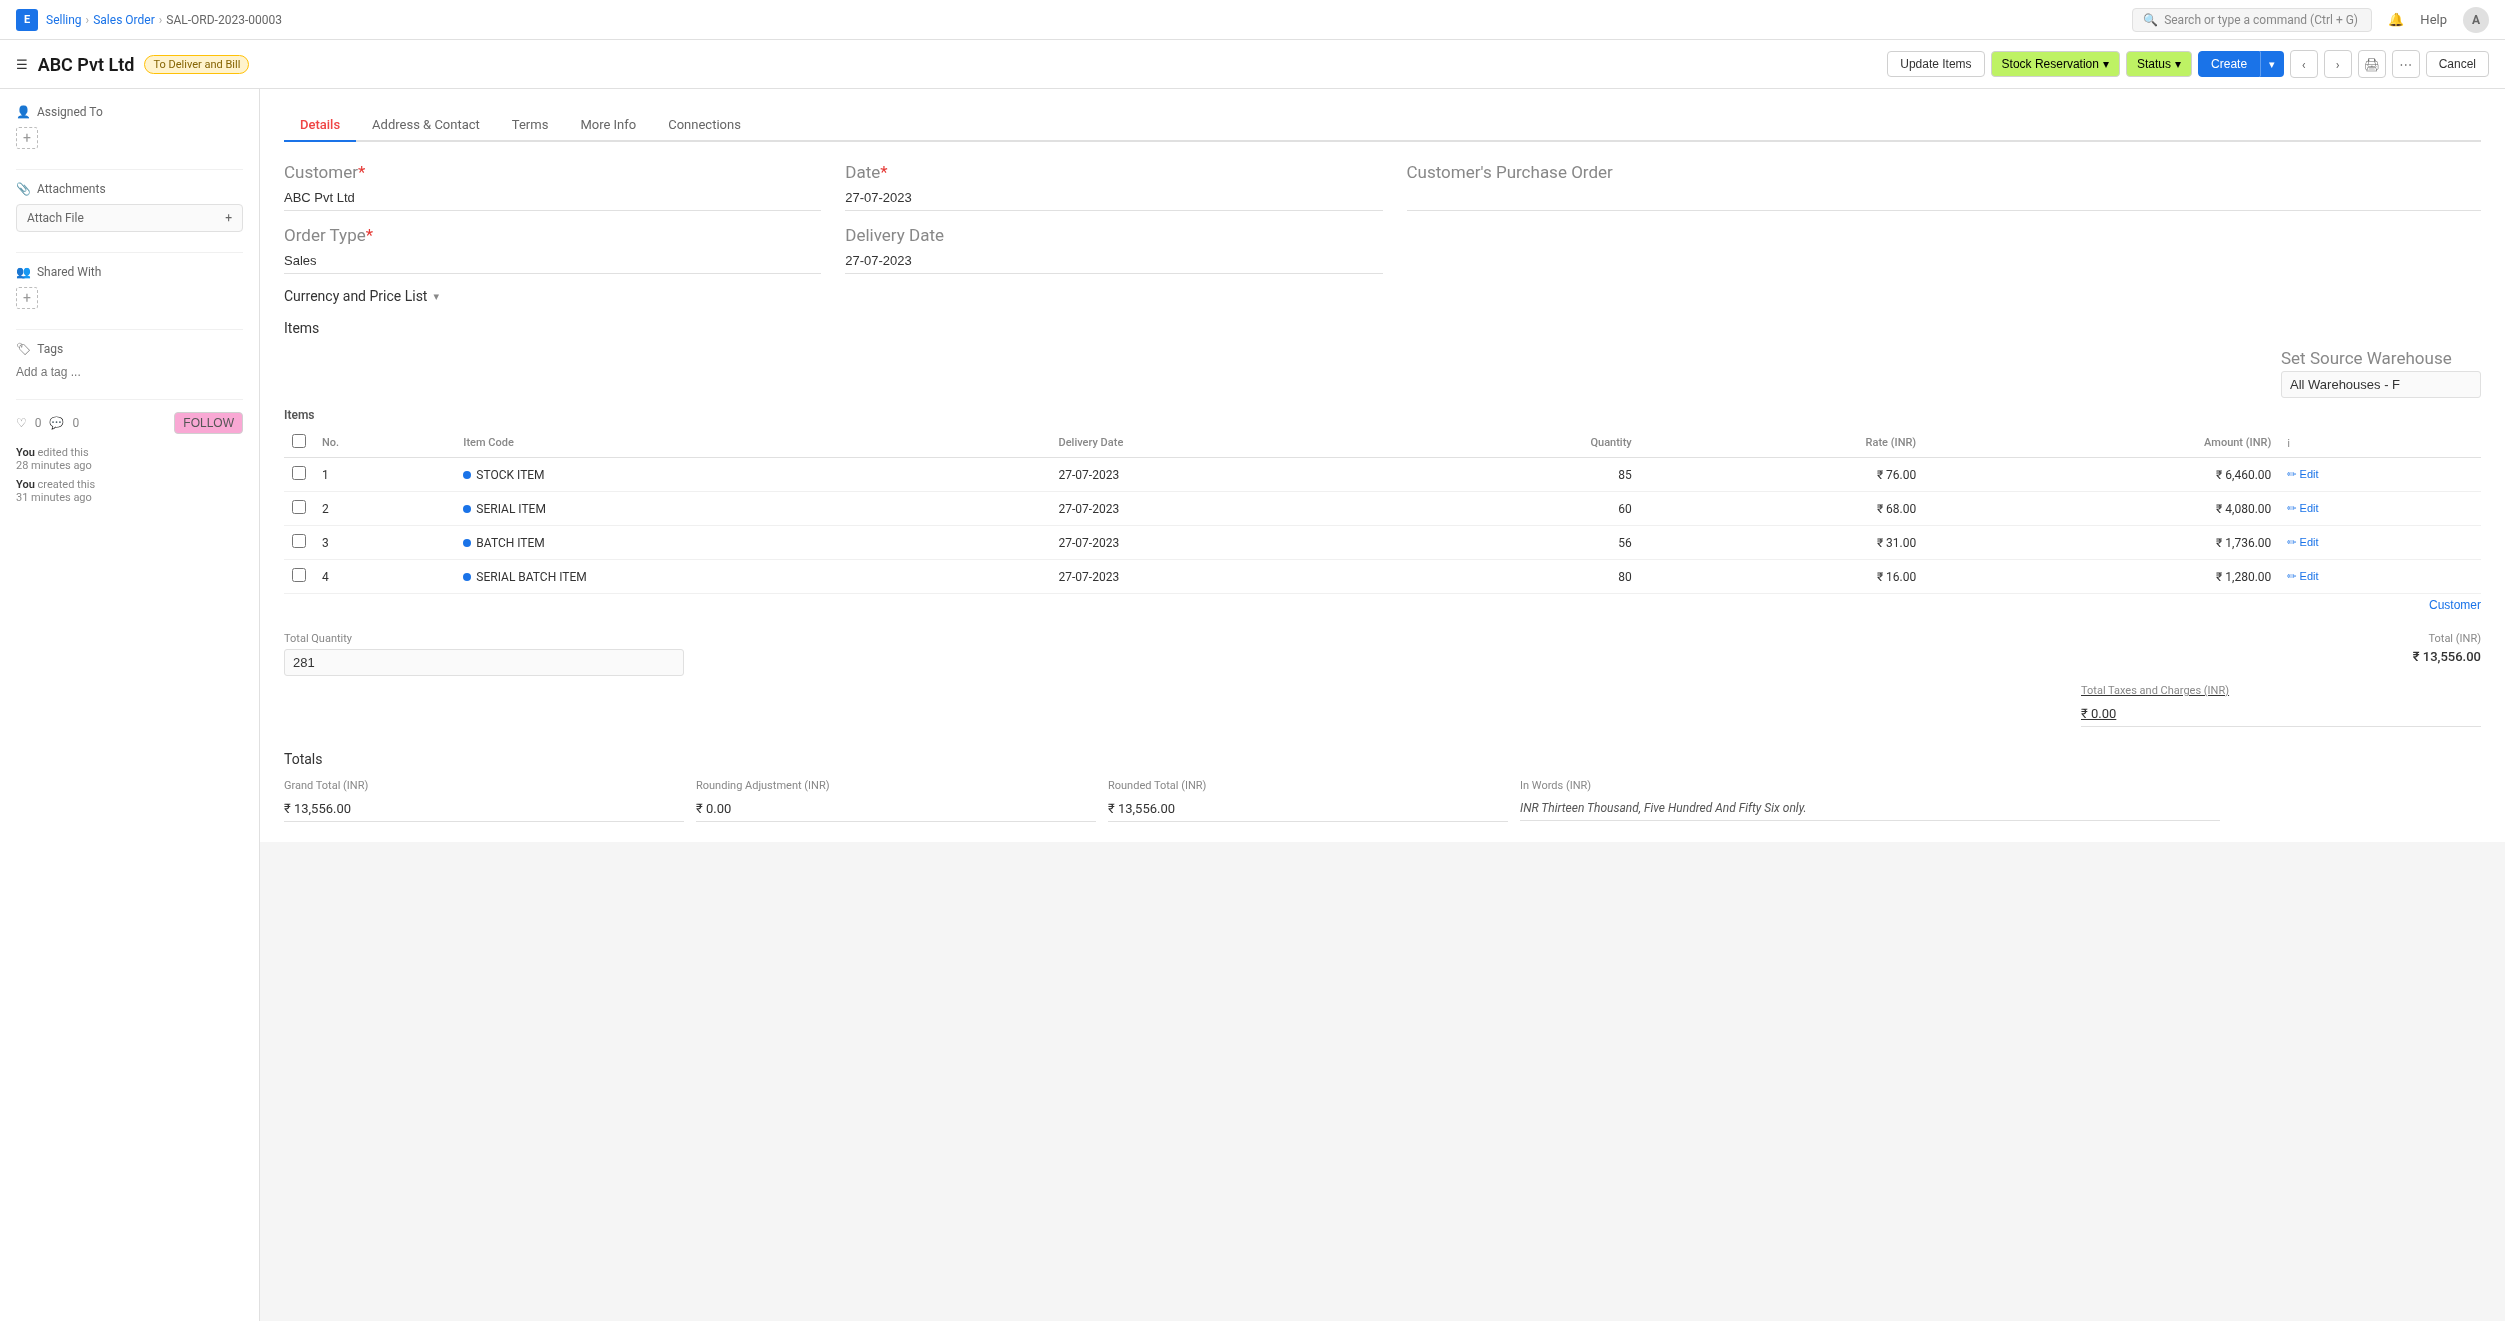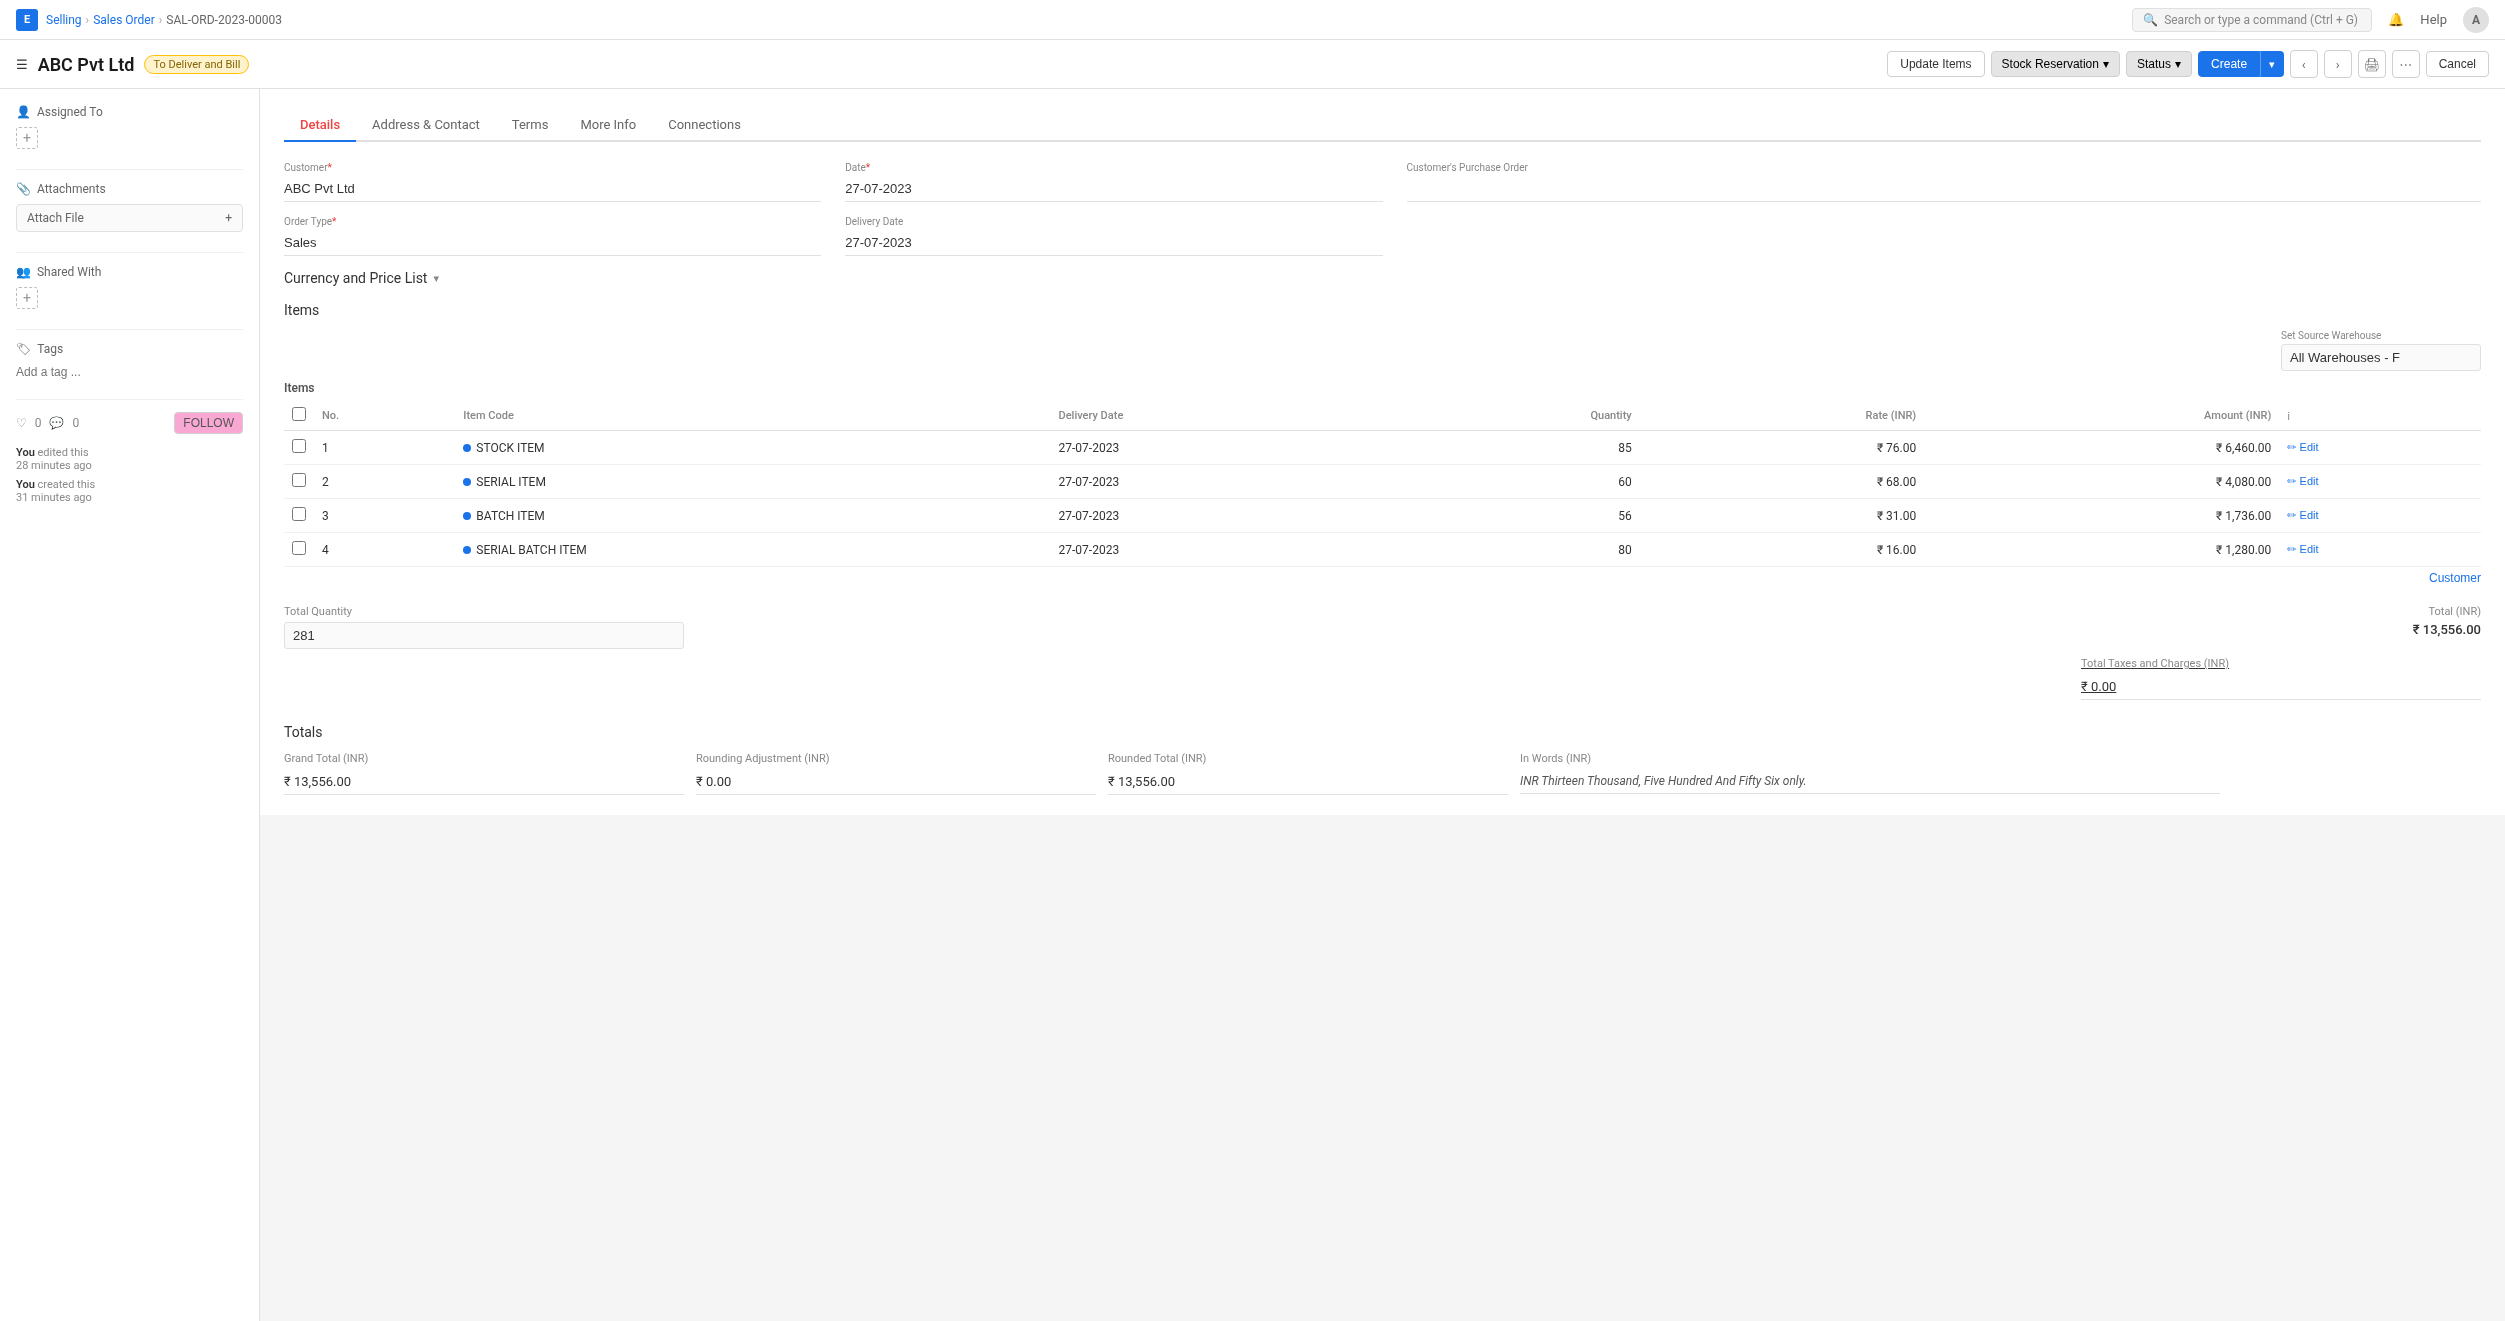--- a/index.html
+++ b/index.html
@@ -35,21 +35,21 @@
       justify-content: space-between;
     }
     .doc-header-left { display: flex; align-items: center; gap: 10px; }
     .doc-title { font-size: 18px; font-weight: 600; color: #1a1a1a; }
     .doc-badge { background: #fff3cd; color: #856404; font-size: 11px; padding: 2px 8px; border-radius: 10px; border: 1px solid #ffc107; }
     .doc-header-right { display: flex; align-items: center; gap: 6px; }
     .btn { padding: 5px 12px; border-radius: 4px; border: 1px solid #d0d0d0; background: #fff; cursor: pointer; font-size: 12px; color: #333; }
     .btn-primary { background: #1a73e8; color: #fff; border-color: #1a73e8; }
     .btn-outline { border: 1px solid #d0d0d0; background: #fff; }
     .nav-btn { width: 28px; height: 28px; display: flex; align-items: center; justify-content: center; border: 1px solid #d0d0d0; border-radius: 4px; background: #fff; cursor: pointer; color: #666; }
-    .status-btn { padding: 5px 10px; border: 1px solid #d0d0d0; background: #e5e5e5; border-radius: 4px; font-size: 12px; display: flex; align-items: flex-end; gap: 4px; cursor: pointer; }
+    .status-btn { padding: 5px 10px; border: 1px solid #d0d0d0; background: #bef264; border-radius: 4px; font-size: 12px; display: flex; align-items: flex-end; gap: 4px; cursor: pointer; }
     .create-btn-group { display: flex; }
     .create-btn-group .btn-primary { border-radius: 4px 0 0 4px; }
     .create-btn-group .btn-caret { padding: 5px 8px; background: #1a73e8; color: #fff; border: 1px solid #1a73e8; border-left: 1px solid rgba(255,255,255,0.3); border-radius: 0 4px 4px 0; cursor: pointer; font-size: 11px; }
 
     
     .main-layout { display: flex; min-height: calc(100vh - 80px); }
 
     
     .sidebar {
       width: 260px;
@@ -76,21 +76,21 @@
 
     
     .tabs { display: flex; gap: 0; border-bottom: 2px solid #e0e0e0; margin-bottom: 20px; }
     .tab { padding: 8px 16px; font-size: 13px; color: #666; cursor: pointer; border-bottom: 2px solid transparent; margin-bottom: -2px; }
     .tab.active { color: #ef4444; border-bottom-color: #1a73e8; font-weight: 500; }
 
     
     .form-row { display: flex; gap: 24px; margin-bottom: 14px; }
     .form-group { flex: 1; }
     .form-group.full { flex: 2; }
-    .form-label { font-size: 10px; color: #888; margin-bottom: 3px; display: block; }
+    .form-label { font-size: 17px; color: #888; margin-bottom: 3px; display: block; }
     .form-label .required { color: #e53935; }
     .form-input { width: 100%; border: none; border-bottom: 1px solid #e0e0e0; padding: 5px 0; font-size: 13px; color: #333; background: transparent; outline: none; }
     .form-input-box { width: 100%; border: 1px solid #e0e0e0; border-radius: 3px; padding: 5px 8px; font-size: 13px; color: #333; background: #fafafa; }
     .section-title { font-size: 14px; font-weight: 400; color: #333; margin-bottom: 12px; display: flex; align-items: center; gap: 6px; cursor: pointer; }
     .section-title .chevron { font-size: 11px; color: #888; }
 
     
     .items-section { margin-top: 16px; }
     .warehouse-row { display: flex; justify-content: flex-end; margin-bottom: 10px; }
     .warehouse-group { display: flex; flex-direction: column; min-width: 200px; }

